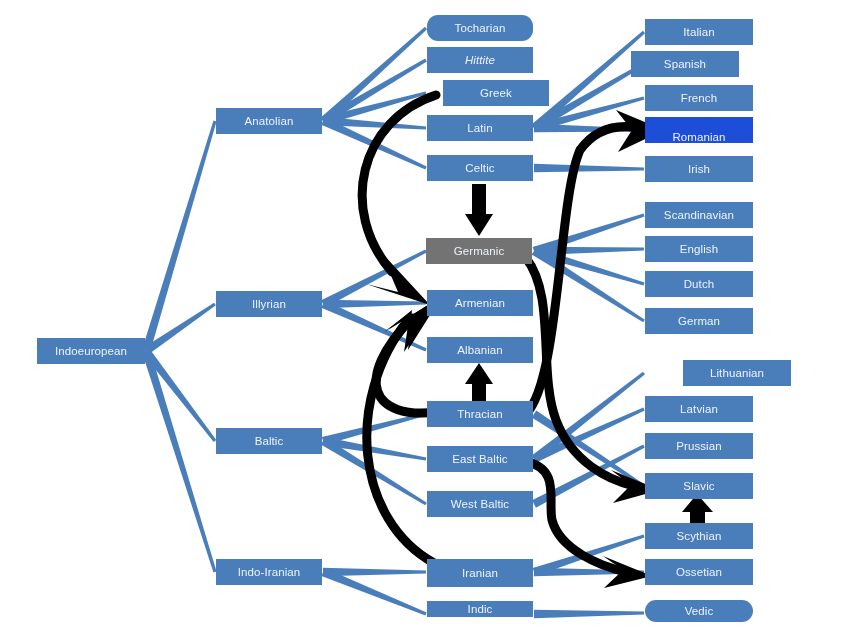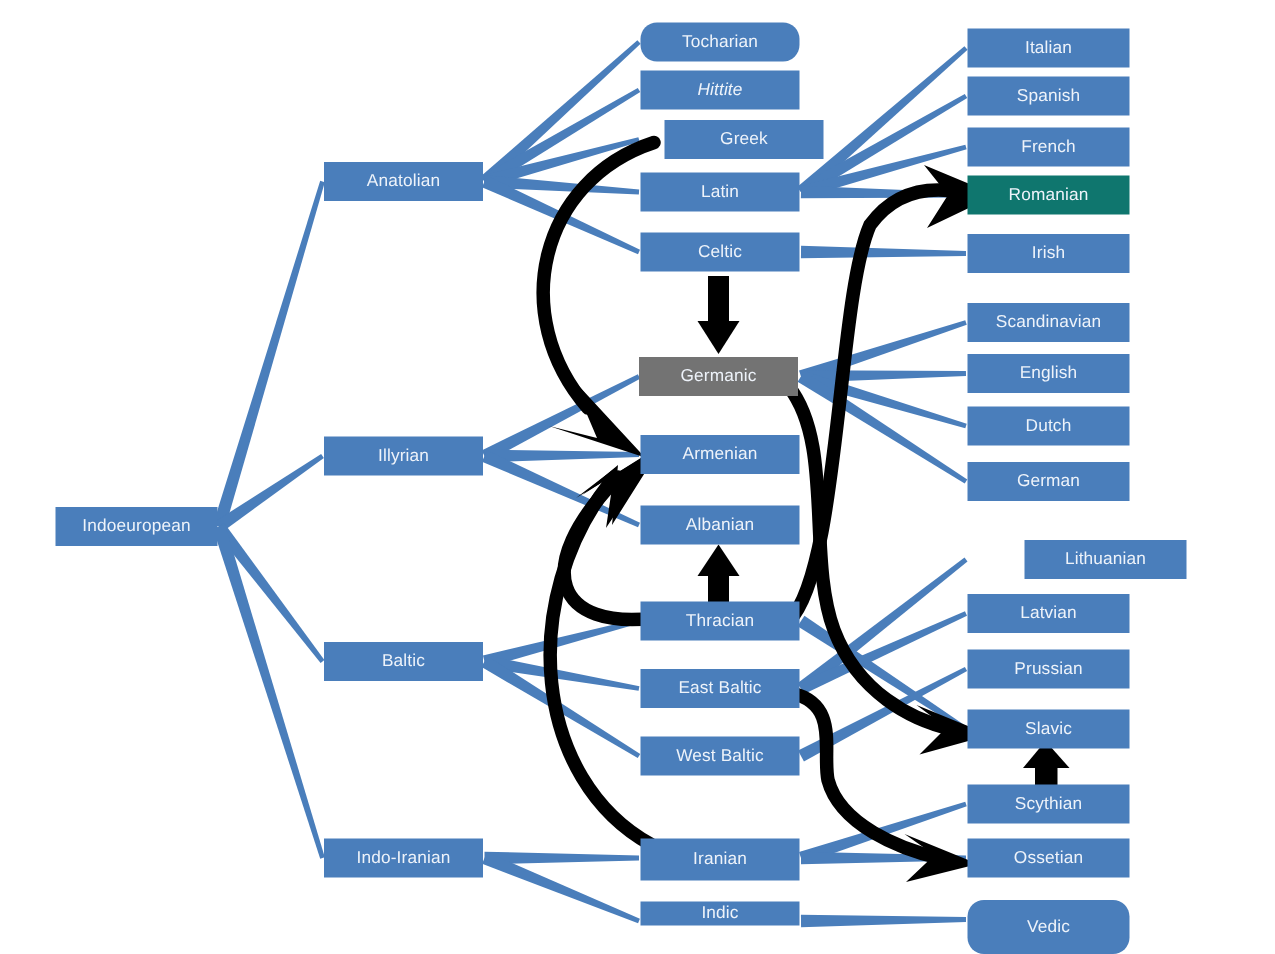--- a/index.html
+++ b/index.html
@@ -150,27 +150,27 @@
       </div>
       <div class="node" style="left: 427px; top: 559px; width: 106px; height: 28px; background: rgb(74, 126, 187); color: rgb(238, 243, 250);">
         <span>Iranian</span>
       </div>
       <div class="node" style="left: 427px; top: 601px; width: 106px; height: 16px; background: rgb(74, 126, 187); color: rgb(238, 243, 250);">
         <span>Indic</span>
       </div>
       <div class="node" style="left: 645px; top: 19px; width: 108px; height: 26px; background: rgb(74, 126, 187); color: rgb(238, 243, 250);">
         <span>Italian</span>
       </div>
-      <div class="node" style="left: 645px; top: 51px; width: 108px; height: 26px; background: rgb(74, 126, 187); color: rgb(238, 243, 250);">
+      <div class="node" style="left: 631px; top: 51px; width: 108px; height: 26px; background: rgb(74, 126, 187); color: rgb(238, 243, 250);">
         <span>Spanish</span>
       </div>
       <div class="node" style="left: 645px; top: 85px; width: 108px; height: 26px; background: rgb(74, 126, 187); color: rgb(238, 243, 250); justify-content: center;">
         <span>French</span>
       </div>
-      <div class="node" style="left: 645px; top: 117px; width: 108px; height: 26px; background: #0f766e; color: rgb(238, 243, 250);">
+      <div class="node" style="left: 645px; top: 117px; width: 108px; height: 26px; background: #1d4ed8; color: rgb(238, 243, 250); align-items: flex-end;">
         <span>Romanian</span>
       </div>
       <div class="node" style="left: 645px; top: 156px; width: 108px; height: 26px; background: rgb(74, 126, 187); color: rgb(238, 243, 250);">
         <span>Irish</span>
       </div>
       <div class="node" style="left: 645px; top: 202px; width: 108px; height: 26px; background: rgb(74, 126, 187); color: rgb(238, 243, 250);">
         <span>Scandinavian</span>
       </div>
       <div class="node" style="left: 645px; top: 236px; width: 108px; height: 26px; background: rgb(74, 126, 187); color: rgb(238, 243, 250);">
         <span>English</span>
@@ -192,18 +192,18 @@
       </div>
       <div class="node" style="left: 645px; top: 473px; width: 108px; height: 26px; background: rgb(74, 126, 187); color: rgb(238, 243, 250);">
         <span>Slavic</span>
       </div>
       <div class="node" style="left: 645px; top: 523px; width: 108px; height: 26px; background: rgb(74, 126, 187); color: rgb(238, 243, 250);">
         <span>Scythian</span>
       </div>
       <div class="node" style="left: 645px; top: 559px; width: 108px; height: 26px; background: rgb(74, 126, 187); color: rgb(238, 243, 250);">
         <span>Ossetian</span>
       </div>
-      <div class="node" style="left: 645px; top: 600px; width: 108px; height: 36px; background: rgb(74, 126, 187); color: rgb(238, 243, 250); border-radius: 11px;">
+      <div class="node" style="left: 645px; top: 600px; width: 108px; height: 22px; background: rgb(74, 126, 187); color: rgb(238, 243, 250); border-radius: 11px;">
         <span>Vedic</span>
       </div>
     </div>
 
 </div>
 
 </body></html>

